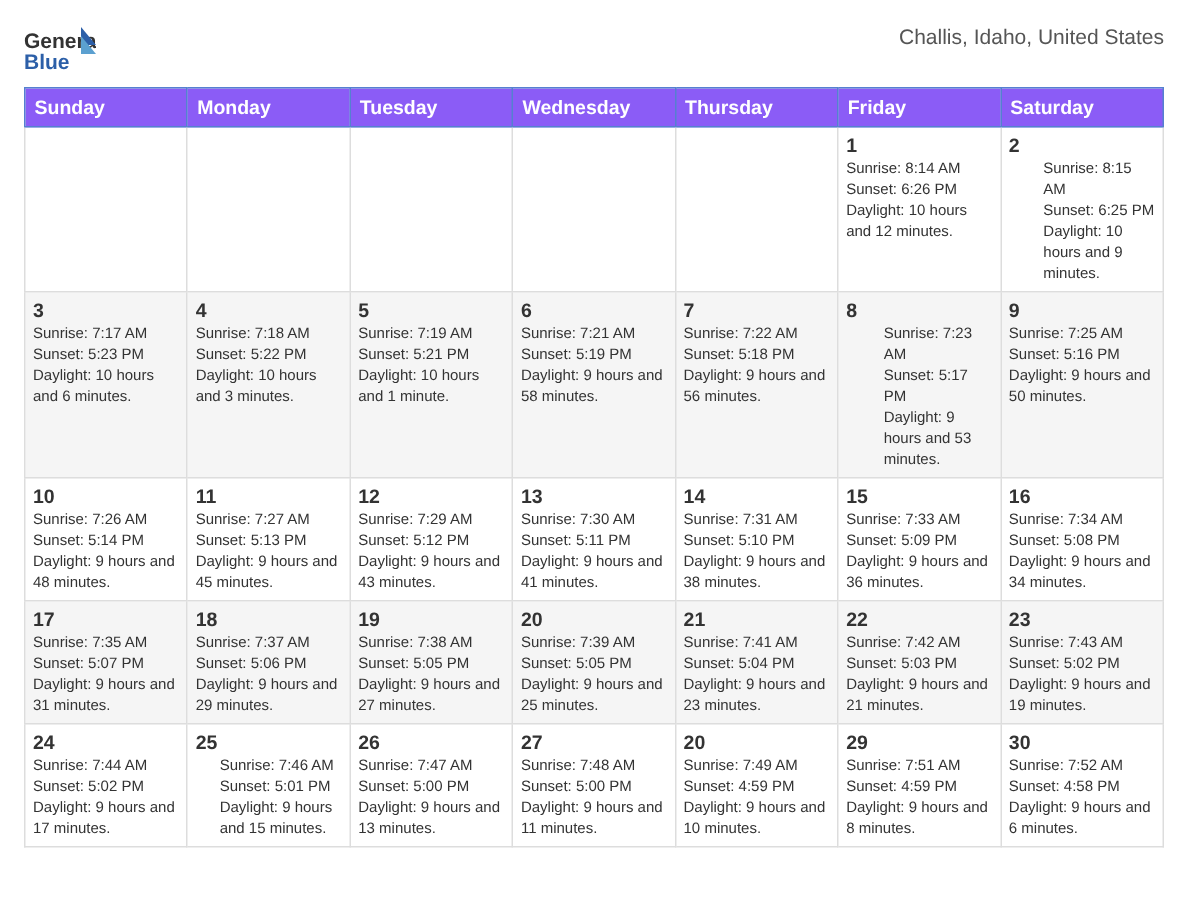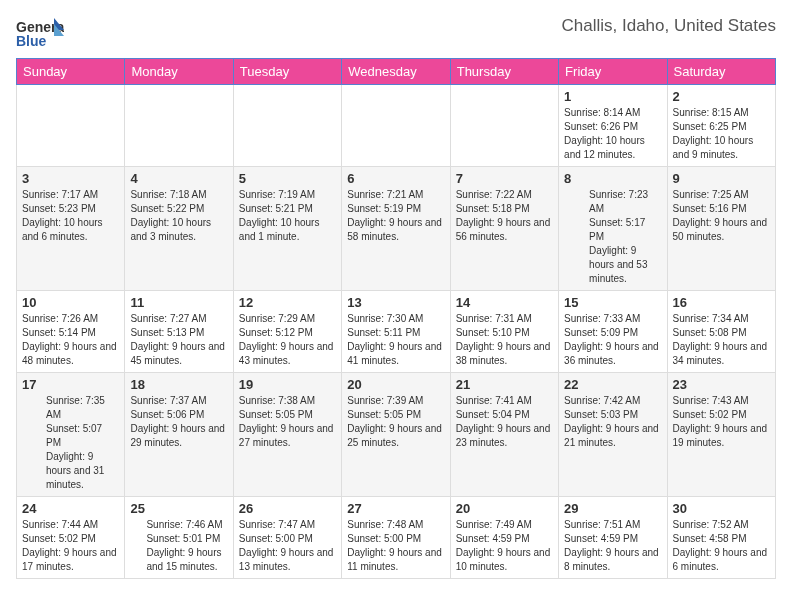--- a/index.html
+++ b/index.html
@@ -34,34 +34,34 @@
     }
     .title-block {
       text-align: right;
     }
     .title-block h1 {
       font-size: 32px;
       font-weight: bold;
       color: #333;
     }
     .title-block h2 {
-      font-size: 17px;
+      font-size: 14px;
       font-weight: normal;
       color: #555;
     }
     .calendar {
       width: 100%;
       border-collapse: collapse;
       border: 1px solid #ccc;
     }
     .calendar th {
-      background: #ec4899;
+      background: #8b5cf6;
       color: #fff;
       font-size: 13px;
-      font-weight: normal;
+      font-weight: bold;
       padding: 5px 6px;
       text-align: left;
       border: 1px solid #5580d0;
     }
     .calendar td {
       vertical-align: top;
       border: 1px solid #ddd;
       padding: 4px 5px;
       font-size: 10px;
       color: #333;
@@ -132,21 +132,21 @@
           <td class="empty-cell"></td>
           <td class="empty-cell"></td>
           <td>
             <span class="day-num">1</span>
             <div class="day-info" style="white-space: pre-line;">Sunrise: 8:14 AM
 Sunset: 6:26 PM
 Daylight: 10 hours and 12 minutes.</div>
           </td>
           <td>
             <span class="day-num">2</span>
-            <div class="day-info" style="white-space: pre-line;">Sunrise: 8:15 AM
+            <div class="day-info" style="white-space: pre-line; margin-left: 23px;">Sunrise: 8:15 AM
 Sunset: 6:25 PM
 Daylight: 10 hours and 9 minutes.</div>
           </td>
         </tr>
         <tr>
           <td>
             <span class="day-num">3</span>
             <div class="day-info" style="white-space: pre-line;">Sunrise: 7:17 AM
 Sunset: 5:23 PM
 Daylight: 10 hours and 6 minutes.</div>
@@ -228,21 +228,21 @@
           <td>
             <span class="day-num">16</span>
             <div class="day-info" style="white-space: pre-line;">Sunrise: 7:34 AM
 Sunset: 5:08 PM
 Daylight: 9 hours and 34 minutes.</div>
           </td>
         </tr>
         <tr>
           <td>
             <span class="day-num">17</span>
-            <div class="day-info" style="white-space: pre-line; margin-left: 24px;">Sunrise: 7:35 AM
+            <div class="day-info" style="white-space: pre-line;">Sunrise: 7:35 AM
 Sunset: 5:07 PM
 Daylight: 9 hours and 31 minutes.</div>
           </td>
           <td>
             <span class="day-num">18</span>
             <div class="day-info" style="white-space: pre-line;">Sunrise: 7:37 AM
 Sunset: 5:06 PM
 Daylight: 9 hours and 29 minutes.</div>
           </td>
           <td>

